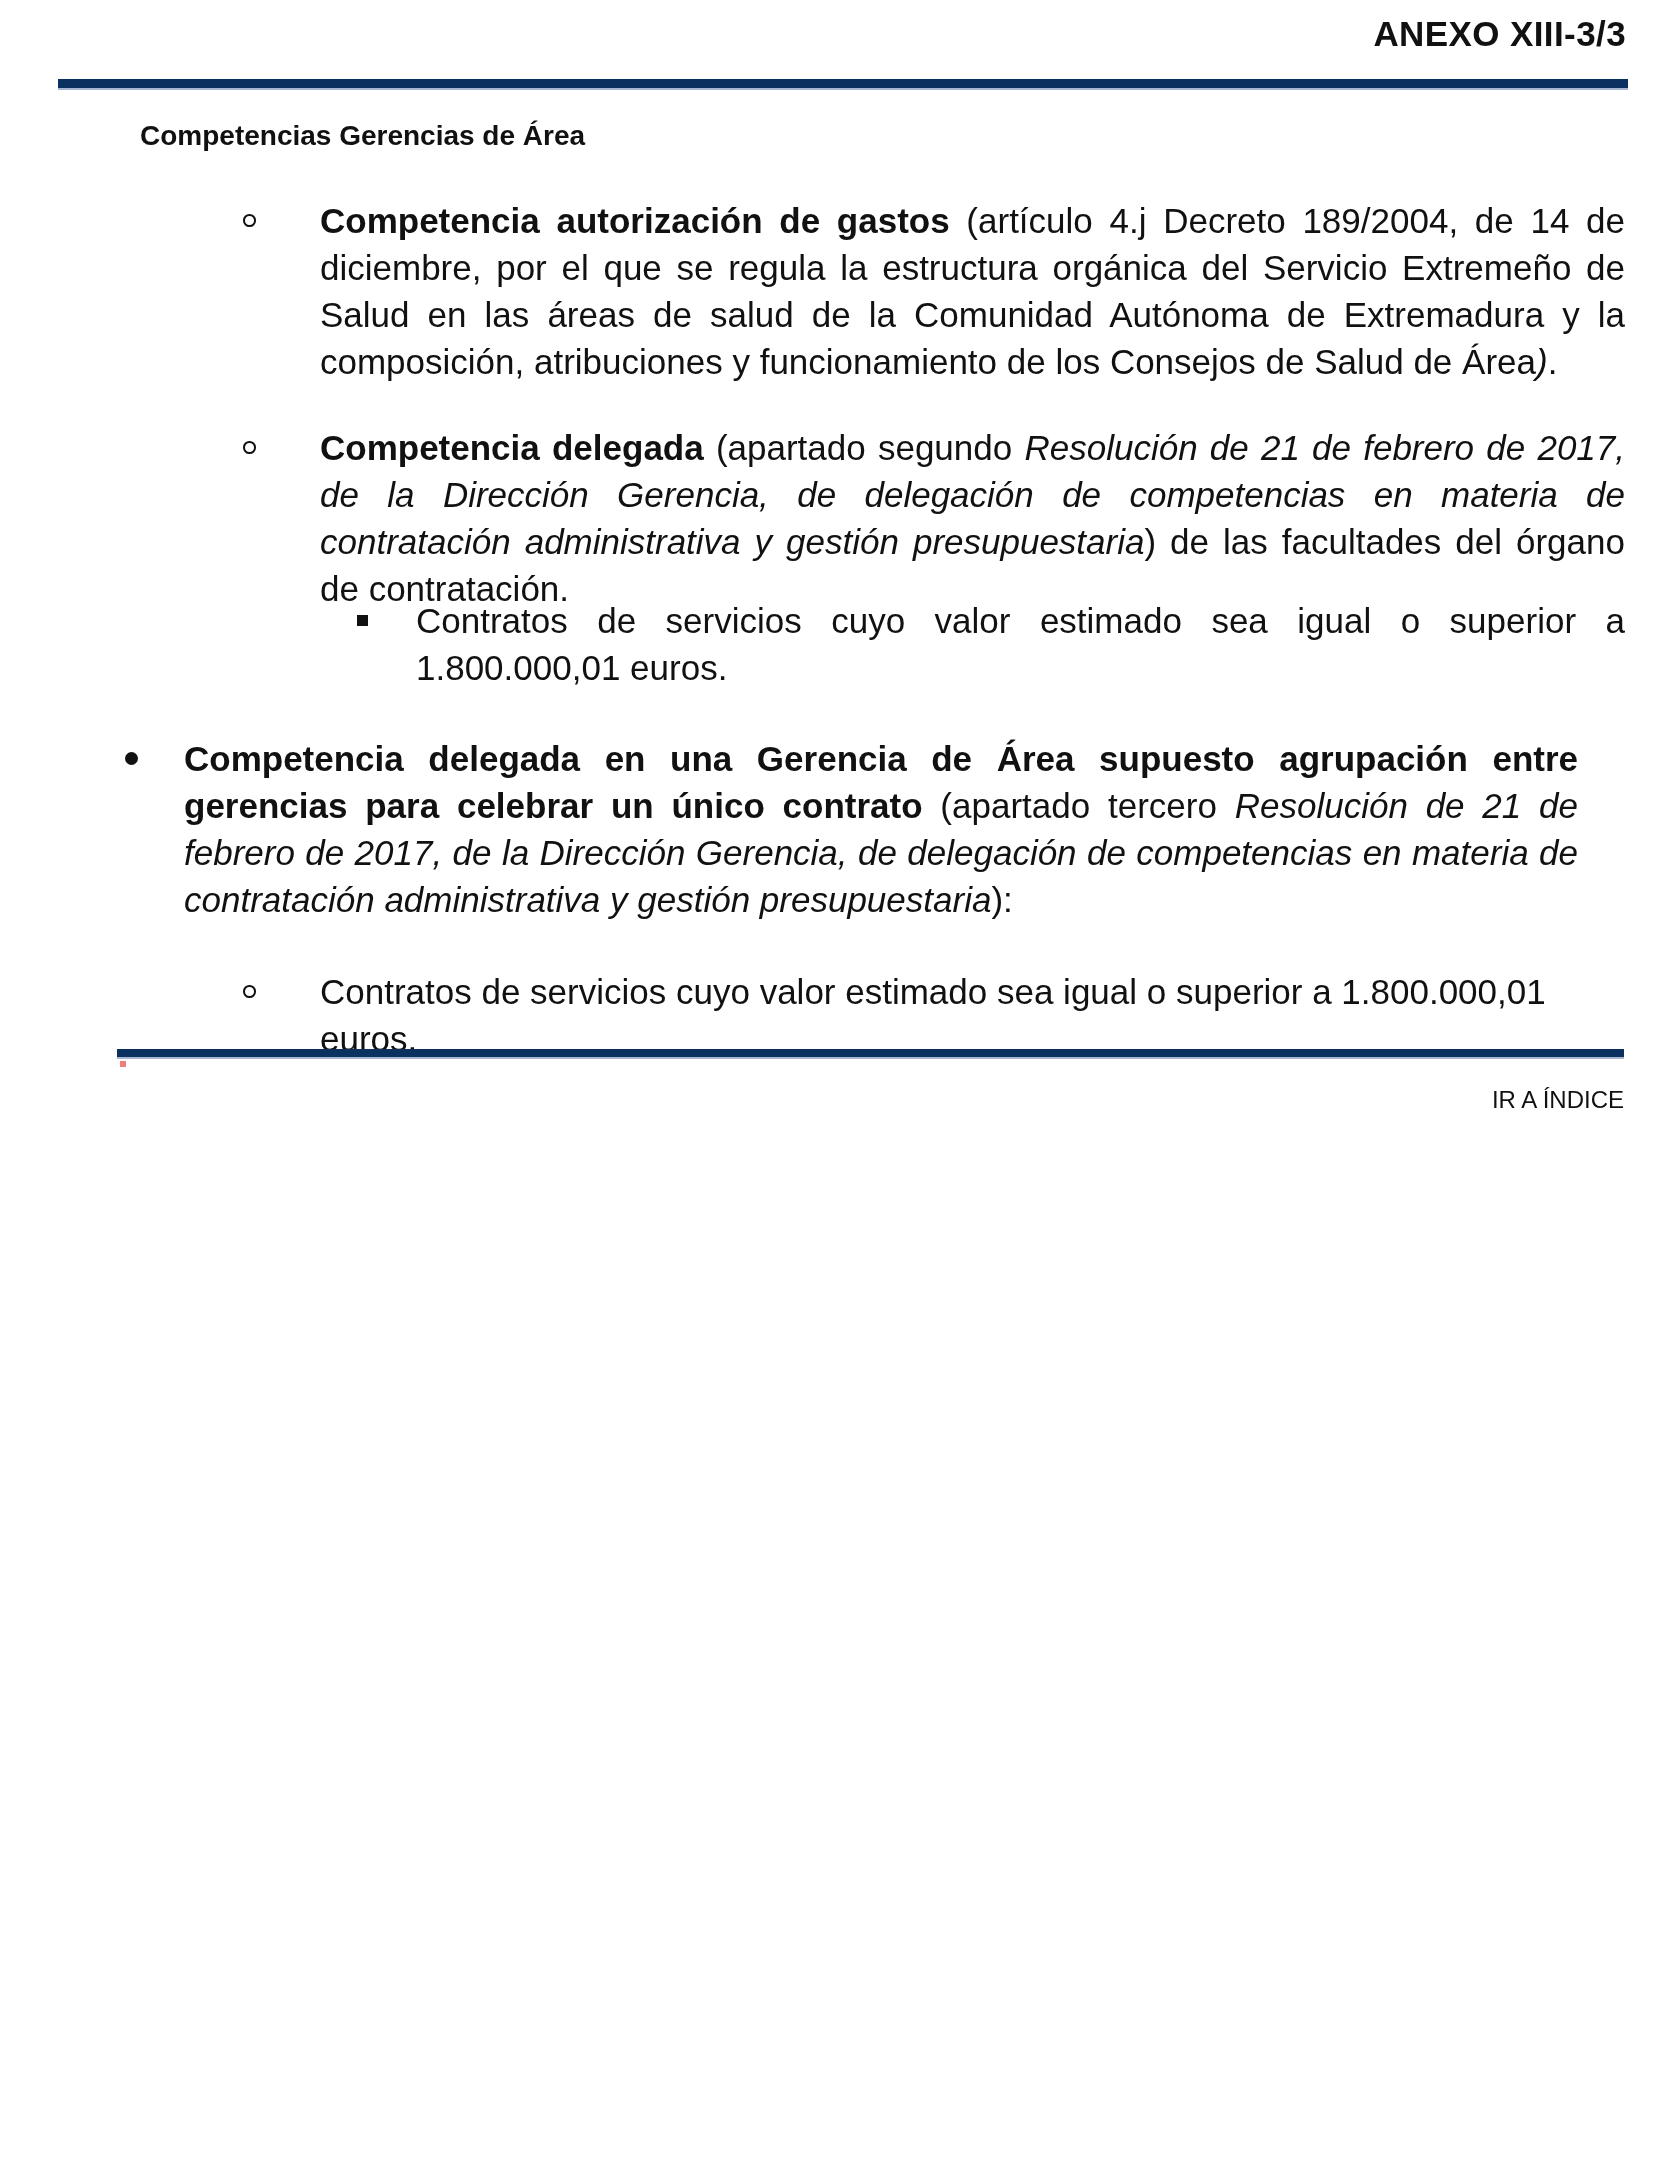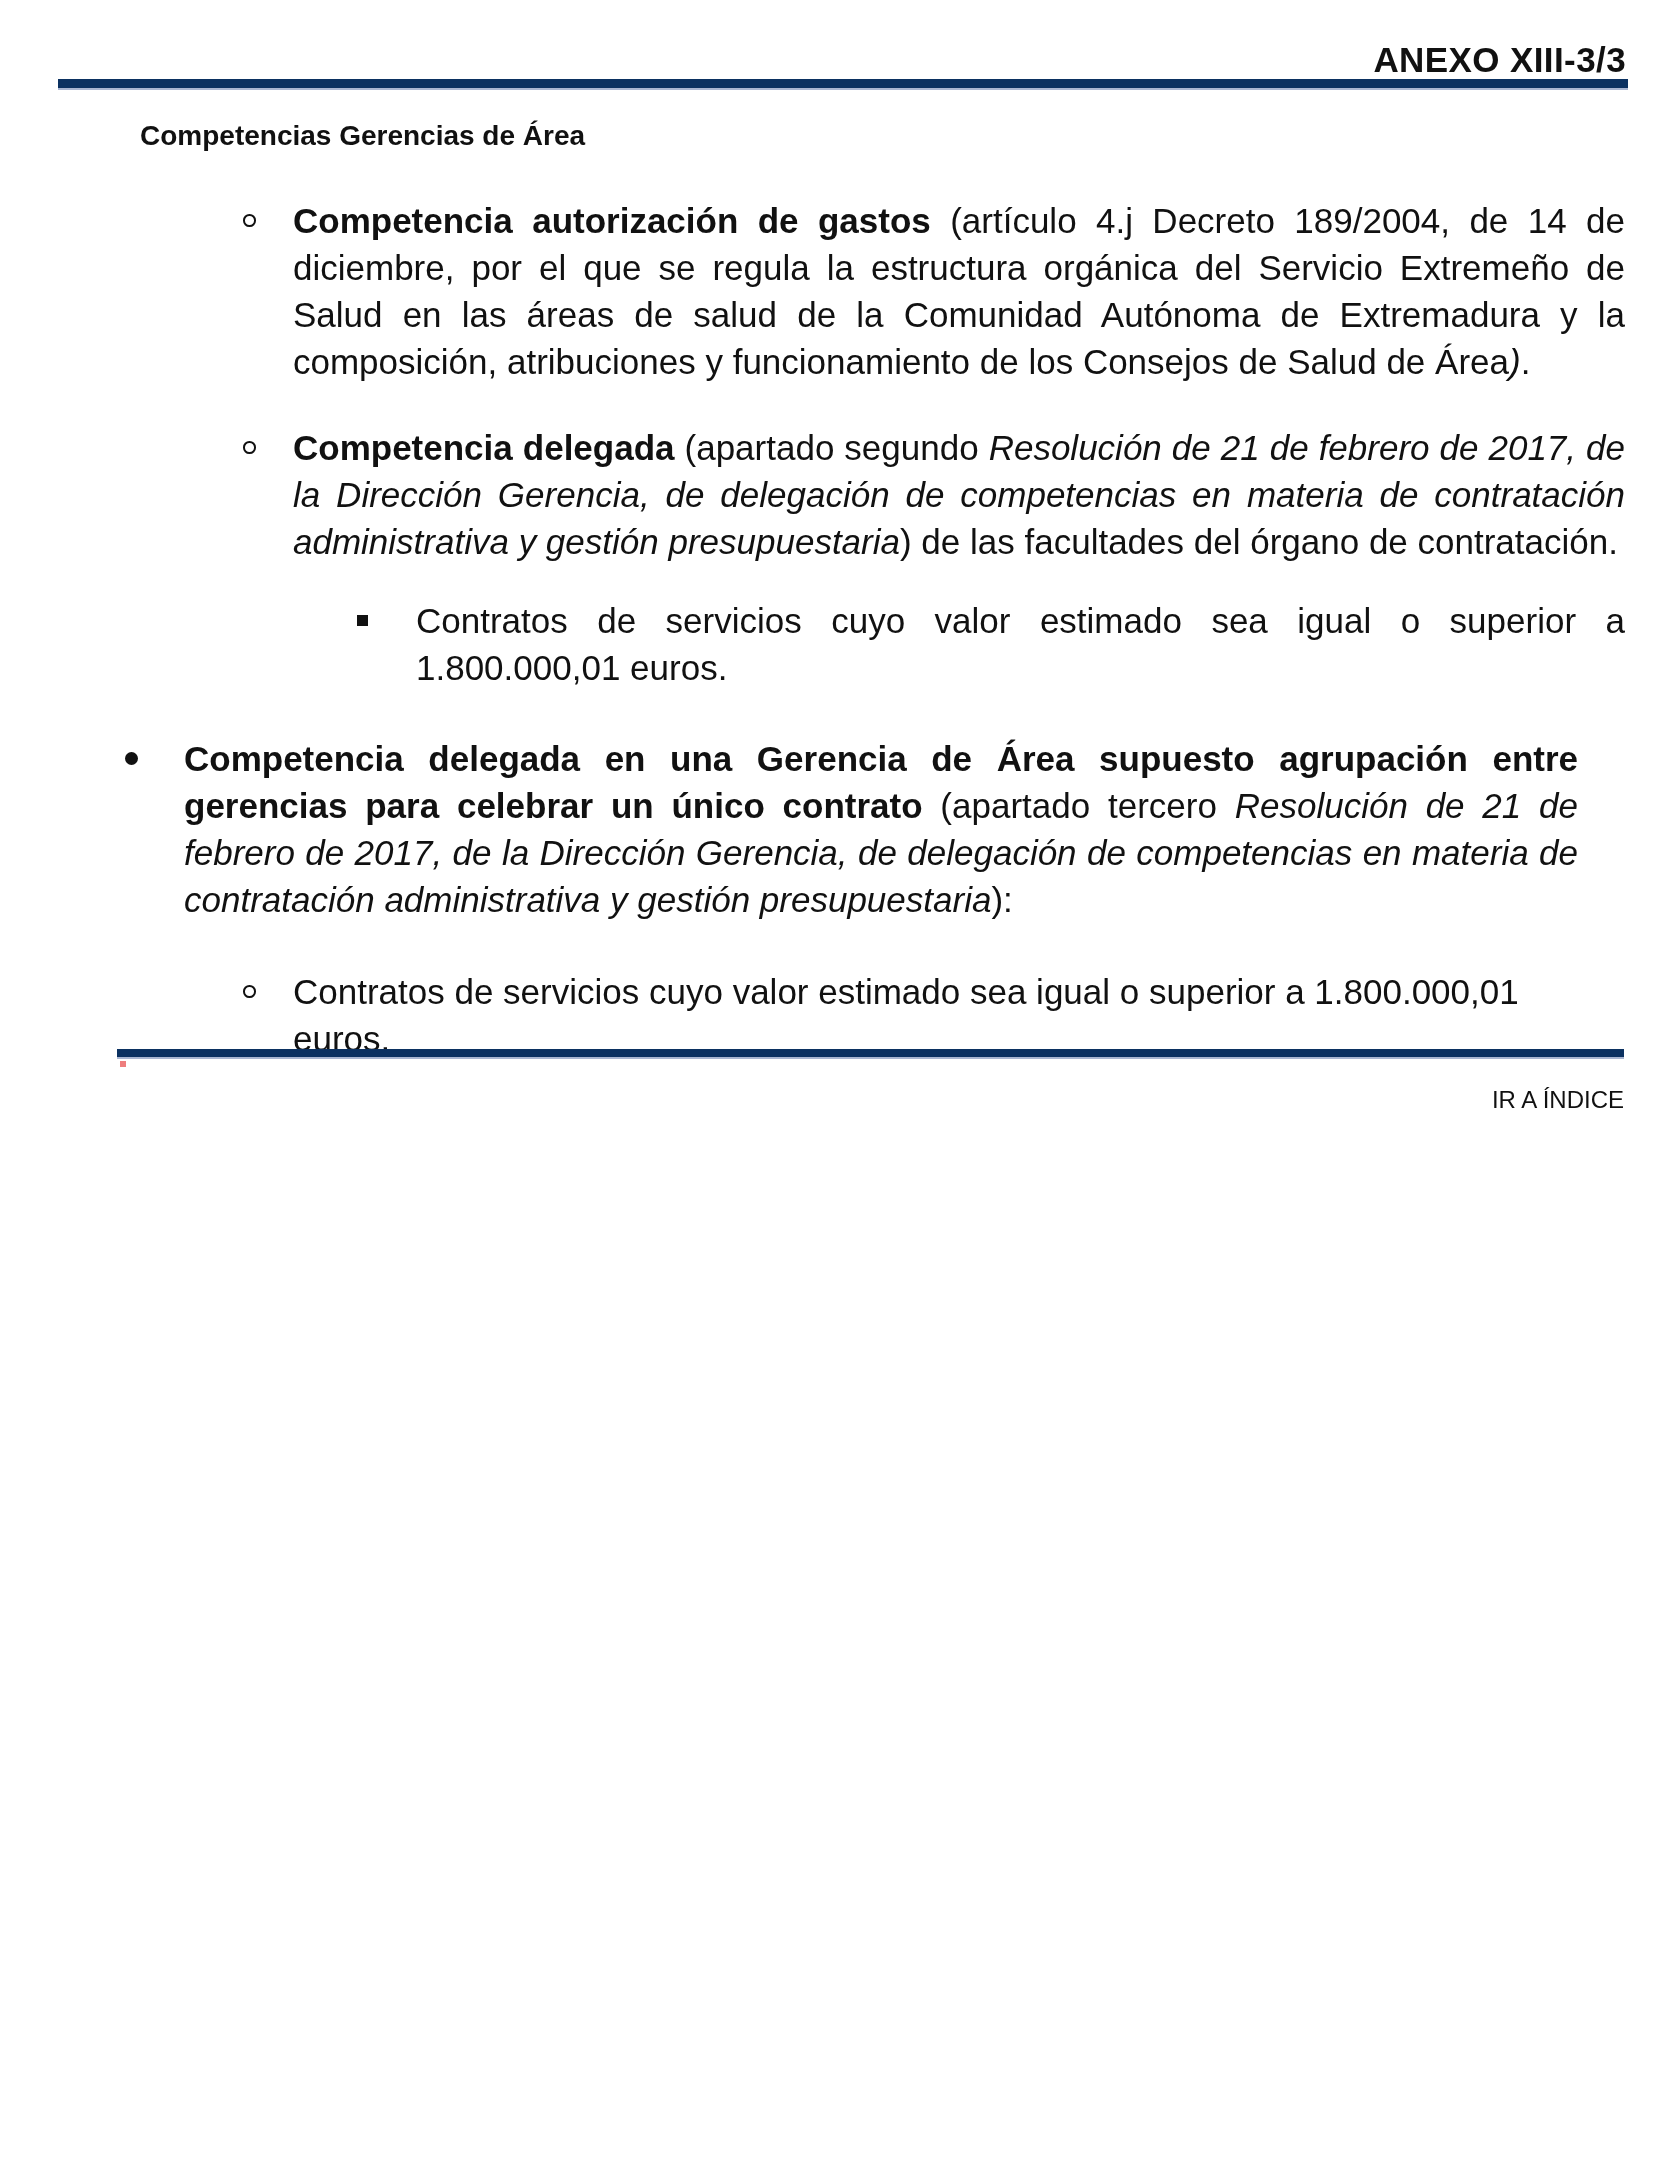--- a/index.html
+++ b/index.html
@@ -11,21 +11,20 @@
     font-family:"Liberation Sans", sans-serif;
     color:var(--text,#111);
     overflow:hidden;
   }
   .annex-label{
     position:absolute;
     top:12.6px; right:50px;
     font-size:35px; font-weight:bold;
     line-height:41px;
     letter-spacing:0.4px;
-    margin-top:26px;
   }
   .rule{
     position:absolute;
     background:var(--rule,#0b3161);
     border-bottom:2.4px solid var(--rule-edge,#a9b6d2);
   }
   .rule-top{ left:58px; top:79px; width:1570px; height:8.7px; }
   .rule-bottom{ left:117px; top:1049px; width:1507px; height:8px; }
   .page-title{
     position:absolute;
@@ -61,21 +60,21 @@
     border-radius:50%;
     background:#111;
     margin-top:16.6px;
   }
   .marker.square{
     width:11px; height:11px;
     background:#111;
     margin-top:18px;
   }
   
-  .level1{ left:243px; width:1382px; }
+  .level1{ left:243px; width:1382px;gap:27px; }
   .level1 .marker-col{ width:50px; }
   .level2{ left:357px; width:1268px; }
   .level2 .marker-col{ width:59px; }
   .level0{ left:125px; width:1453px; }
   .level0 .marker-col{ width:59px; }
   .p1{ top:197px; }
   .p2{ top:424px; }
   .p3{ top:597px; }
   .p4{ top:735px; }
   .p5{ top:968px; }

